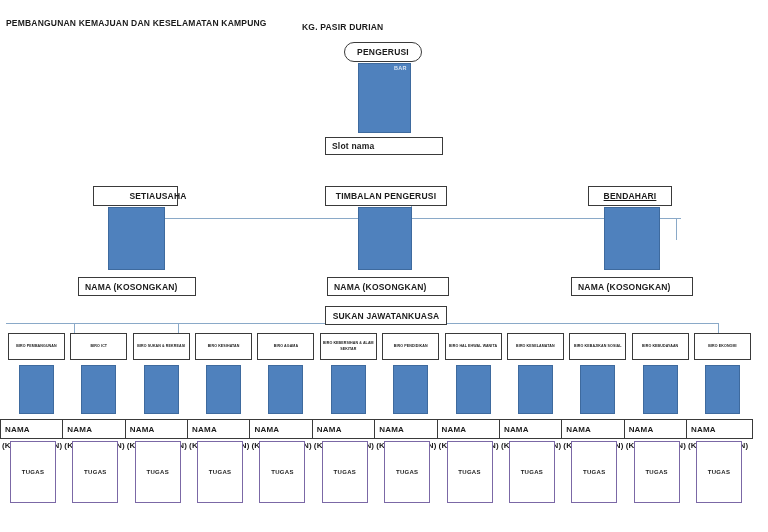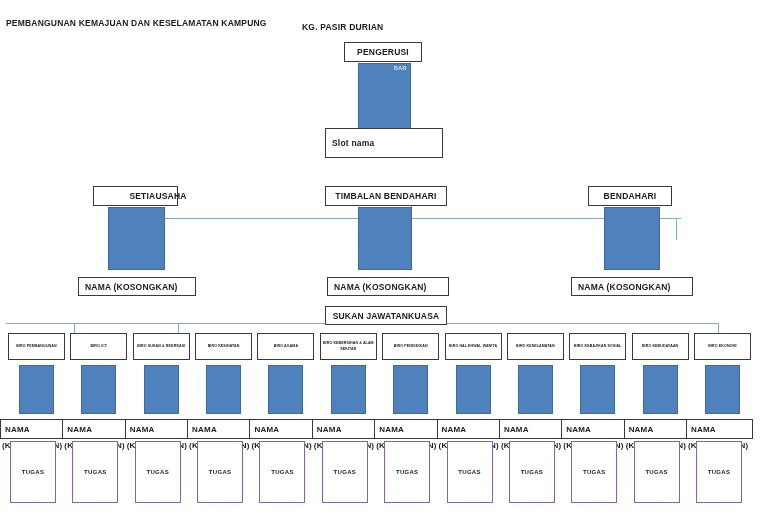--- a/index.html
+++ b/index.html
@@ -92,41 +92,41 @@
   .vline{background:#8aa9c8;width:1px;z-index:2;}
 </style>
 </head>
 <body>
 
 <div class="stage">
 
   <div class="abs doc-title" style="left:6px;top:18px;">PEMBANGUNAN KEMAJUAN DAN KESELAMATAN KAMPUNG</div>
   <div class="abs sub-title" style="left:302px;top:13px;margin-top:9px;">KG. PASIR DURIAN</div>
 
-  <div class="abs labelbox center" style="left:344px;top:42px;width:78px;height:20px;">PENGERUSI</div>
+  <div class="abs labelbox center" style="left:344px;top:42px;width:78px;height:20px;border-radius:10px;">PENGERUSI</div>
 
   <div class="abs bluebox" style="left:358px;top:63px;width:53px;height:70px;">
     <span class="bar">BAR</span>
   </div>
 
-  <div class="abs labelbox" style="left:325px;top:128px;width:118px;height:30px;">Slot nama</div>
+  <div class="abs labelbox" style="left:325px;top:137px;width:118px;height:18px;">Slot nama</div>
 
   <div class="abs hline" style="left:136px;top:218px;width:545px;"></div>
   <div class="abs vline" style="left:411px;top:200px;height:36px;"></div>
   <div class="abs vline" style="left:676px;top:218px;height:22px;"></div>
 
   <div class="abs labelbox center" style="left:93px;top:186px;width:85px;height:20px;padding-left:45px;">SETIAUSAHA</div>
   <div class="abs bluebox" style="left:108px;top:207px;width:57px;height:63px;"></div>
   <div class="abs labelbox" style="left:78px;top:277px;width:118px;height:19px;">NAMA (KOSONGKAN)</div>
 
-  <div class="abs labelbox center" style="left:325px;top:186px;width:122px;height:20px;">TIMBALAN BENDAHARI</div>
+  <div class="abs labelbox center" style="left:325px;top:186px;width:122px;height:20px;">TIMBALAN PENGERUSI</div>
   <div class="abs bluebox" style="left:358px;top:207px;width:54px;height:63px;"></div>
   <div class="abs labelbox" style="left:327px;top:277px;width:122px;height:19px;">NAMA (KOSONGKAN)</div>
 
-  <div class="abs labelbox center" style="left:588px;top:186px;width:84px;height:20px;">BENDAHARI</div>
+  <div class="abs labelbox center" style="left:588px;top:186px;width:84px;height:20px;text-decoration:underline;">BENDAHARI</div>
   <div class="abs bluebox" style="left:604px;top:207px;width:56px;height:63px;"></div>
   <div class="abs labelbox" style="left:571px;top:277px;width:122px;height:19px;">NAMA (KOSONGKAN)</div>
 
   <div class="abs labelbox center" style="left:325px;top:306px;width:122px;height:19px;">SUKAN JAWATANKUASA</div>
 
   <div class="abs hline" style="left:6px;top:323px;width:712px;"></div>
   <div class="abs vline" style="left:74px;top:323px;height:10px;"></div>
   <div class="abs vline" style="left:178px;top:323px;height:10px;"></div>
   <div class="abs vline" style="left:718px;top:323px;height:10px;"></div>
 

